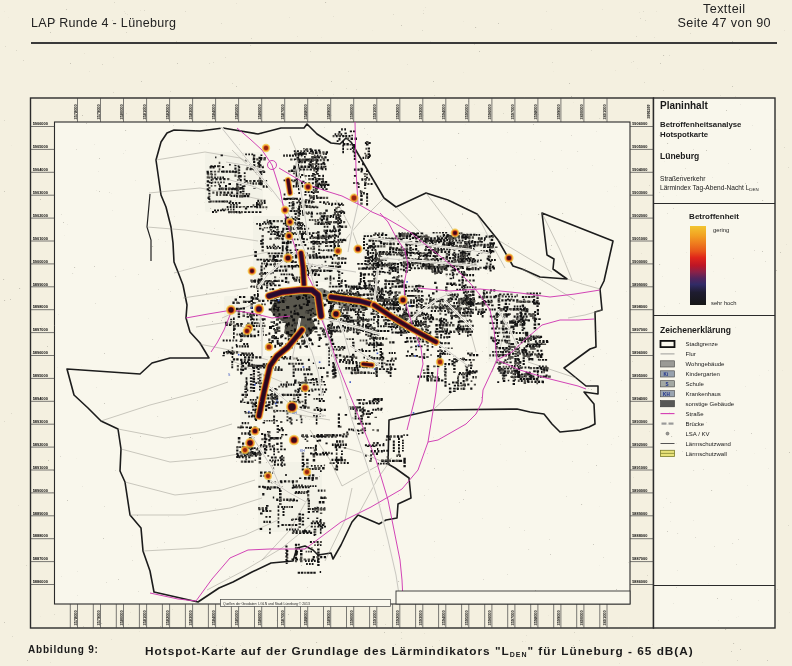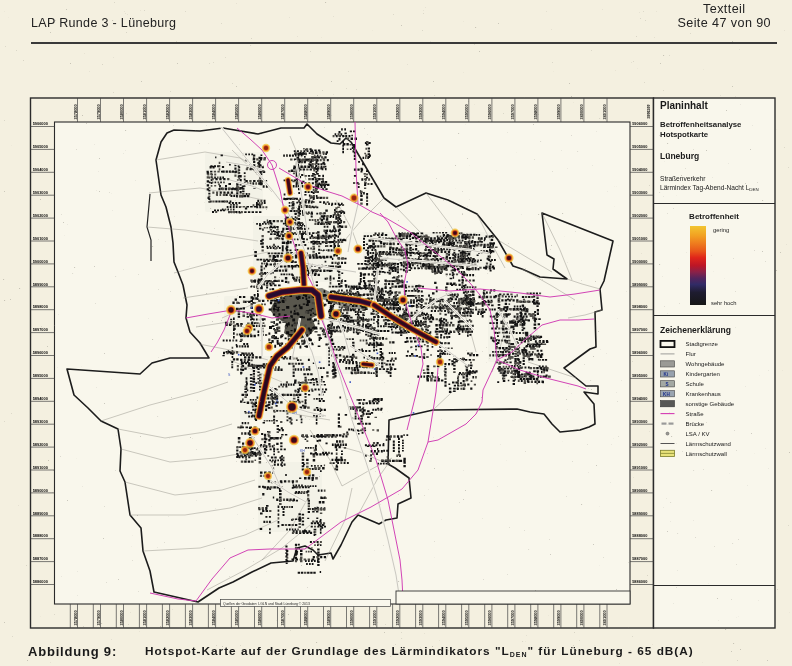--- a/index.html
+++ b/index.html
@@ -1,25 +1,25 @@
 <!DOCTYPE html>
 <html><head><meta charset="utf-8">
 <style>
 html,body{margin:0;padding:0;}
 body{width:792px;height:666px;position:relative;background:#f4f0e0;font-family:"Liberation Sans",sans-serif;overflow:hidden;}
 .hdrL{position:absolute;left:31px;top:16px;font-size:12.5px;letter-spacing:0.33px;color:#222;}
 .hdrR{position:absolute;right:21px;top:2px;font-size:12.6px;letter-spacing:0.4px;color:#222;text-align:center;line-height:14.2px;}
 .rule{position:absolute;left:31px;top:42px;width:746px;height:2px;background:#3a3a3a;}
-.cap{position:absolute;left:28px;top:644px;font-size:13px;letter-spacing:0.8px;font-weight:bold;color:#1a1a1a;white-space:nowrap;}
+.cap{position:absolute;left:28px;top:644px;font-size:10px;letter-spacing:0.8px;font-weight:bold;color:#1a1a1a;white-space:nowrap;}
 .cap2{position:absolute;left:145px;top:644px;font-size:11.8px;letter-spacing:1.0px;font-weight:bold;color:#1a1a1a;white-space:nowrap;}
 sub{font-size:7px;vertical-align:-2px;}
 svg{position:absolute;left:0;top:0;}
 </style></head>
 <body>
-<div class="hdrL">LAP Runde 3 - Lüneburg</div>
+<div class="hdrL">LAP Runde 4 - Lüneburg</div>
 <div class="hdrR">Textteil<br>Seite 47 von 90</div>
 <div class="rule"></div>
 <svg width="792" height="666" viewBox="0 0 792 666">
     <rect x="54.5" y="122.0" width="575.5" height="482.0" fill="#f9f7ec"></rect>
     <rect x="30.5" y="98.0" width="623.0" height="530.0" fill="none" stroke="#2b2b2b" stroke-width="1.4"></rect>
     <rect x="54.5" y="122.0" width="575.5" height="482.0" fill="none" stroke="#2b2b2b" stroke-width="1.1"></rect>
     <rect x="653.5" y="98.0" width="121.5" height="530.0" fill="#f9f7ec" stroke="#2b2b2b" stroke-width="1.4"></rect>
     <line x1="77.5" y1="98.0" x2="77.5" y2="122.0" stroke="#444" stroke-width="0.7"></line>
     <line x1="77.5" y1="604.0" x2="77.5" y2="628.0" stroke="#444" stroke-width="0.7"></line>
     <line x1="70.3" y1="604.0" x2="70.3" y2="628.0" stroke="#444" stroke-width="0.7"></line>

